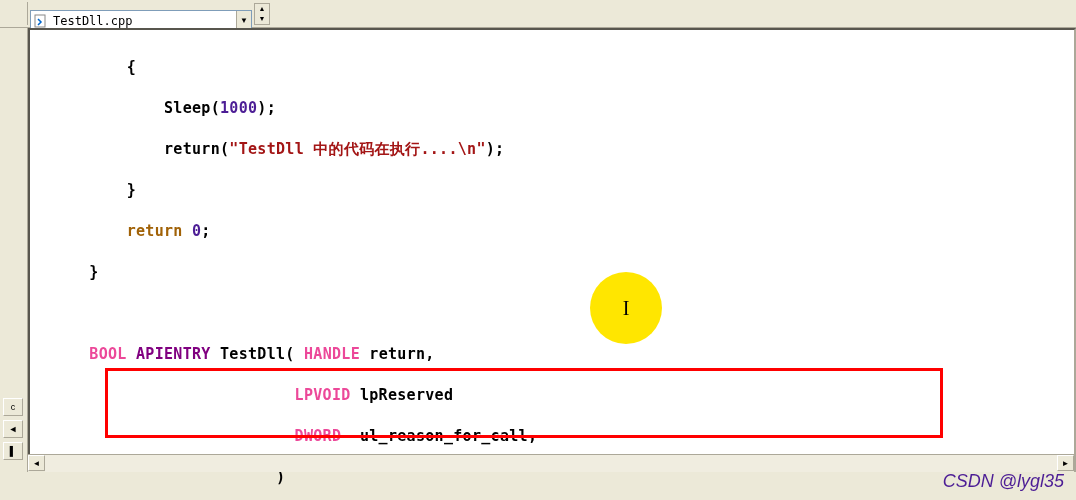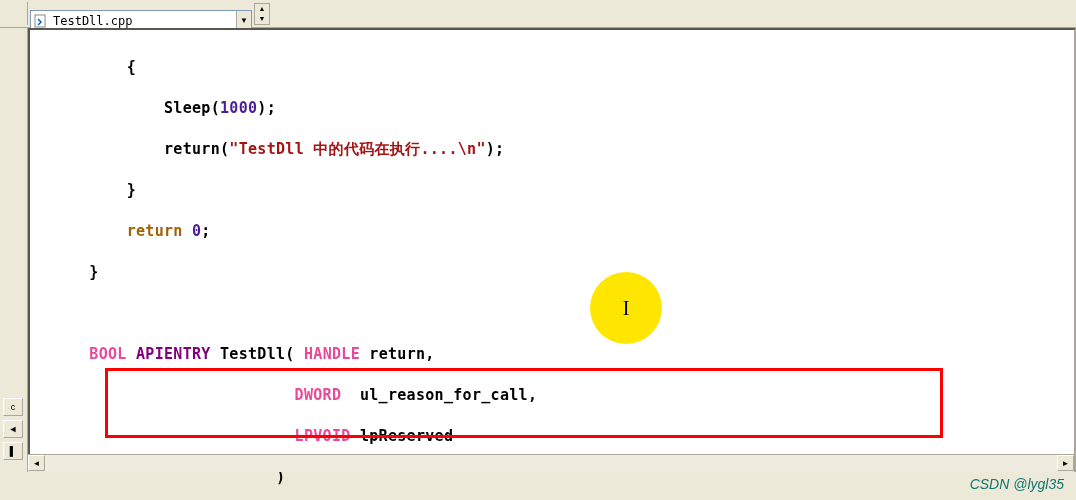--- a/index.html
+++ b/index.html
@@ -32,21 +32,21 @@
 
 .highlight-circle { position: absolute; width: 72px; height: 72px; background: radial-gradient(circle, #ffe600 0%, #ffe600 70%, rgba(255,230,0,0.3) 100%); border-radius: 50%; top: 242px; left: 560px; display: flex; align-items: center; justify-content: center; }
 .cursor-i { font-family: serif; font-size: 20px; color: #000; font-weight: normal; }
 
 .red-box { position: absolute; border: 3px solid #ff0000; left: 75px; top: 338px; width: 838px; height: 70px; pointer-events: none; }
 
 .hscroll { position: absolute; bottom: 28px; left: 28px; right: 2px; height: 18px; background: #ece9d8; border-top: 1px solid #aca899; display: flex; }
 .scroll-btn { width: 17px; height: 16px; background: #ece9d8; border: 1px solid #fff; border-right-color: #aca899; border-bottom-color: #aca899; display: flex; align-items: center; justify-content: center; font-size: 8px; }
 .scroll-track { flex: 1; background: #f0ede0; }
 
-.watermark { position: absolute; bottom: 8px; right: 12px; color: #0f766e; font-style: italic; font-size: 14px; font-family: "Segoe UI", sans-serif; }
+.watermark { position: absolute; bottom: 8px; right: 12px; color: #4c1d95; font-style: italic; font-size: 18px; font-family: "Segoe UI", sans-serif; }
 </style>
 </head>
 <body>
 
 <div class="toolbar">
   <div class="toolbar-left"></div>
   <div class="dropdown file-dropdown">
     <div class="dropdown-icon">
       <svg width="14" height="14" viewBox="0 0 14 14">
           <rect x="1" y="1" width="10" height="12" fill="#fff" stroke="#888"></rect>
@@ -72,22 +72,22 @@
   <div class="editor-wrap">
     <div class="code-area">
 <div><span>        {</span></div>
 <div><span>            </span><span class="ident">Sleep</span><span>(</span><span class="num">1000</span><span>);</span></div>
 <div><span>            </span><span class="ident">return</span><span>(</span><span class="str">"TestDll 中的代码在执行....\n"</span><span>);</span></div>
 <div><span>        }</span></div>
 <div><span>        </span><span class="kw-blue">return</span><span> </span><span class="num">0</span><span>;</span></div>
 <div><span>    }</span></div>
 <div><span></span>&nbsp;</div>
 <div><span>    </span><span class="upper">BOOL</span><span> </span><span class="macro">APIENTRY</span><span> </span><span class="ident">TestDll</span><span>( </span><span class="upper">HANDLE</span><span> </span><span class="ident">return</span><span>,</span></div>
+<div><span>                          </span><span class="upper">LPVOID</span><span> </span><span class="ident">lpReserved</span></div>
 <div><span>                          </span><span class="upper">DWORD</span><span>  </span><span class="ident">ul_reason_for_call</span><span>,</span></div>
-<div><span>                          </span><span class="upper">LPVOID</span><span> </span><span class="ident">lpReserved</span></div>
 <div><span>                        )</span></div>
 
 
 
 
 
 
 
 
     </div>

